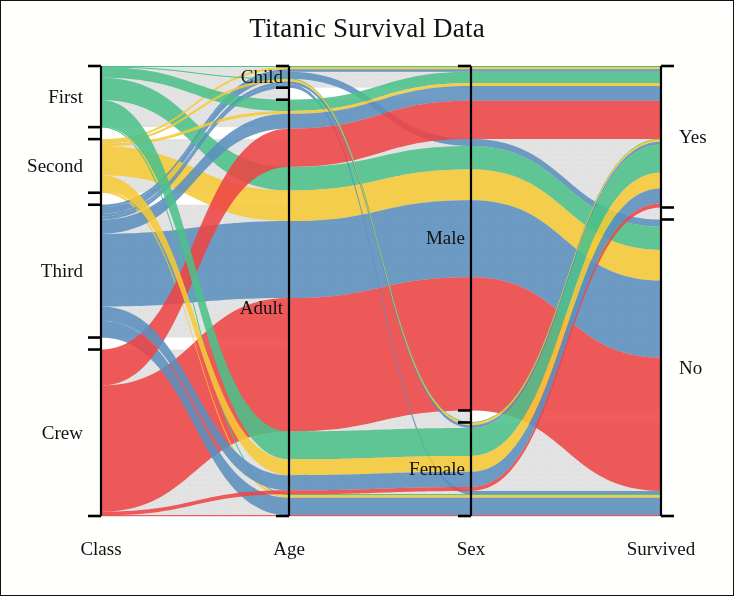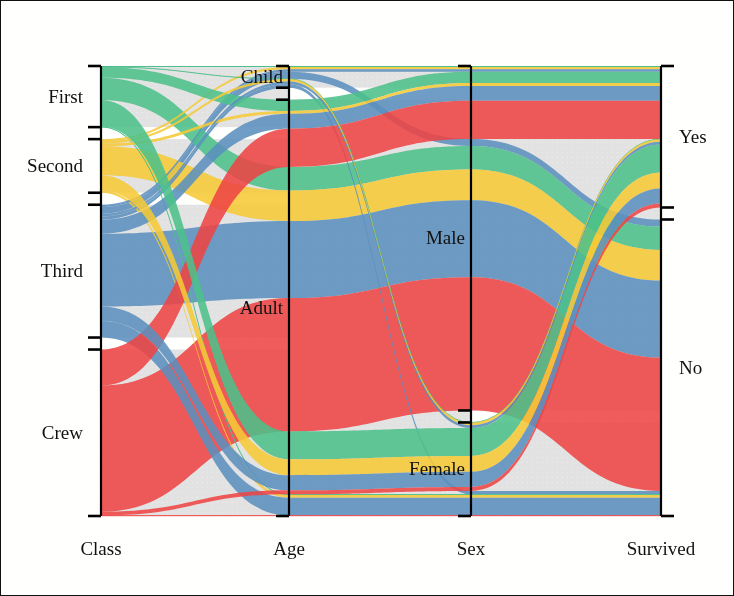--- a/index.html
+++ b/index.html
@@ -23,20 +23,21 @@
   .cat-label{font-family:"Liberation Serif", serif;font-size:19px;fill:#111;}
   .dim-label{font-family:"Liberation Serif", serif;font-size:19px;fill:#111;}
   .ribbon{stroke:none;}
   .ribbon-thin{fill:none;}
 </style>
 </head>
 <body>
 
 <div id="stage">
 
+  <div id="chart-title">Titanic Survival Data</div>
 
   <svg id="sankey" width="732" height="594">
     <defs>
       <pattern id="dots" width="5" height="5" patternUnits="userSpaceOnUse">
         <rect width="5" height="5" fill="#E2E2E2"></rect>
         <circle cx="1.2" cy="1.2" r="0.55" fill="#F3F3F3"></circle>
       </pattern>
     </defs>
     <g id="bands">
         <rect x="100" y="65" width="188" height="61.131303952748745" fill="url(#dots)"></rect>

